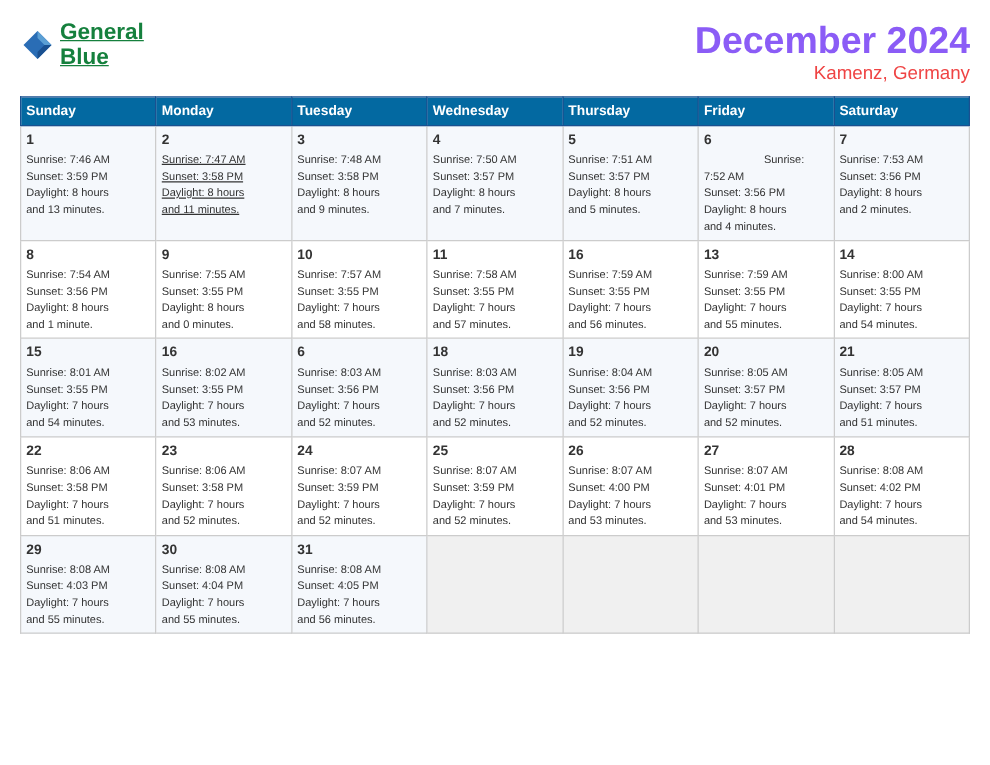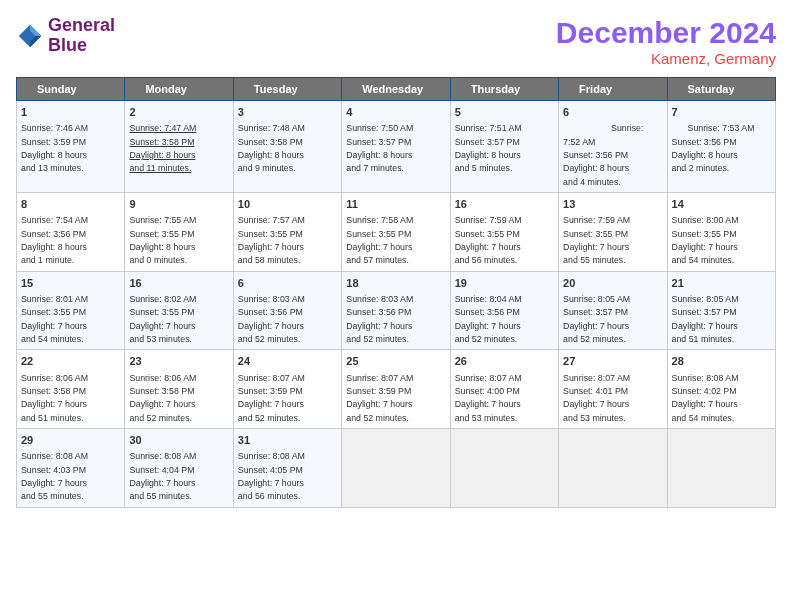--- a/index.html
+++ b/index.html
@@ -27,21 +27,22 @@
       align-items: center;
       gap: 4px;
     }
     .logo-text {
       font-size: 18px;
       font-weight: bold;
       color: #333;
       line-height: 1.1;
     }
     .logo-text span {
-      color: #701a75;
+      color: #15803d;
+      text-decoration: underline;
     }
     .logo-icon {
       width: 28px;
       height: 28px;
     }
     .title-block {
       text-align: right;
     }
     .main-title {
       font-size: 30px;
@@ -51,23 +52,23 @@
     .subtitle {
       font-size: 15px;
       color: #ef4444;
     }
     table {
       width: 100%;
       border-collapse: collapse;
       font-size: 9.5px;
     }
     thead tr th {
-      background-color: #737373;
+      background-color: #0369a1;
       color: #fff;
-      padding: 5px 20px;
+      padding: 5px 4px;
       text-align: left;
       font-size: 11px;
       font-weight: bold;
       border: 1px solid #1a5090;
     }
     tbody tr td {
       vertical-align: top;
       padding: 4px 4px;
       border: 1px solid #ccc;
       color: #333;
@@ -147,21 +148,21 @@
 Daylight: 8 hours
 and 7 minutes.</span></td>
           <td><span class="day-num">5</span><span class="day-info" style="white-space: pre-line;">Sunrise: 7:51 AM
 Sunset: 3:57 PM
 Daylight: 8 hours
 and 5 minutes.</span></td>
           <td><span class="day-num">6</span><span class="day-info" style="white-space: pre-line; margin-left: 48px;">Sunrise: 7:52 AM
 Sunset: 3:56 PM
 Daylight: 8 hours
 and 4 minutes.</span></td>
-          <td><span class="day-num">7</span><span class="day-info" style="white-space: pre-line; margin-left: 16px;">Sunrise: 7:53 AM
+          <td><span class="day-num">7</span><span class="day-info" style="white-space: pre-line;">Sunrise: 7:53 AM
 Sunset: 3:56 PM
 Daylight: 8 hours
 and 2 minutes.</span></td>
         </tr>
         <tr>
           <td><span class="day-num">8</span><span class="day-info" style="white-space: pre-line;">Sunrise: 7:54 AM
 Sunset: 3:56 PM
 Daylight: 8 hours
 and 1 minute.</span></td>
           <td><span class="day-num">9</span><span class="day-info" style="white-space: pre-line;">Sunrise: 7:55 AM

